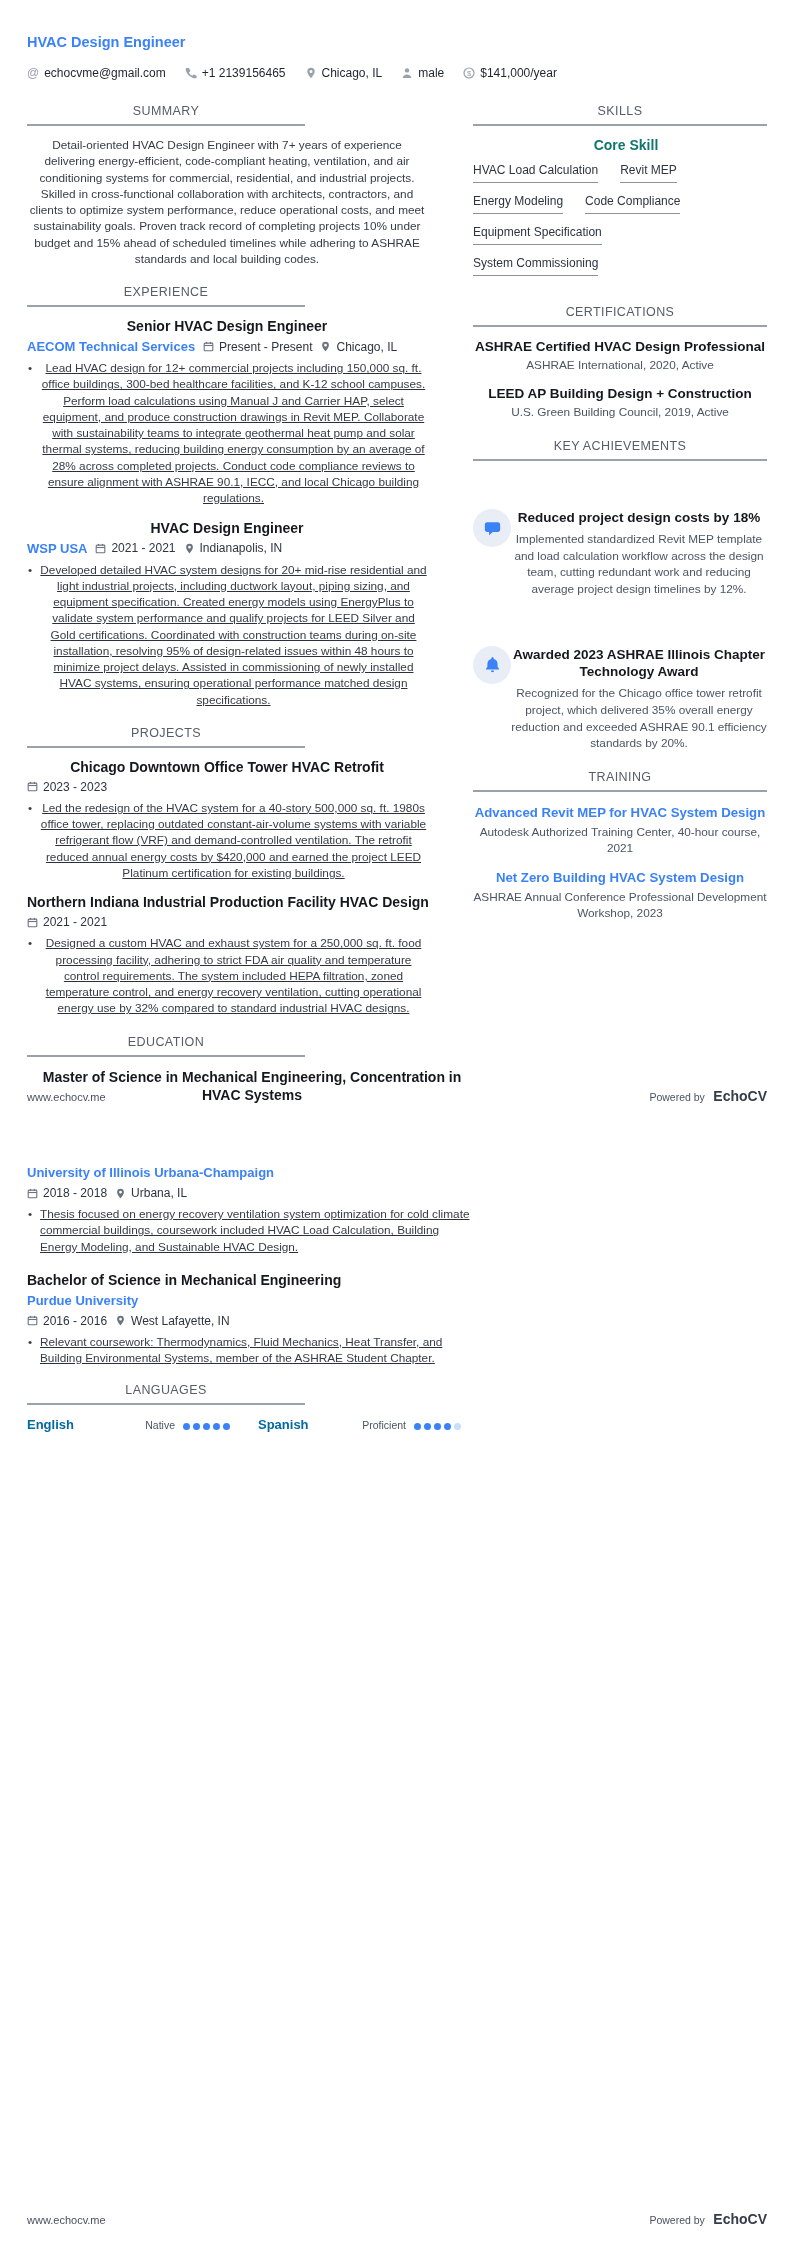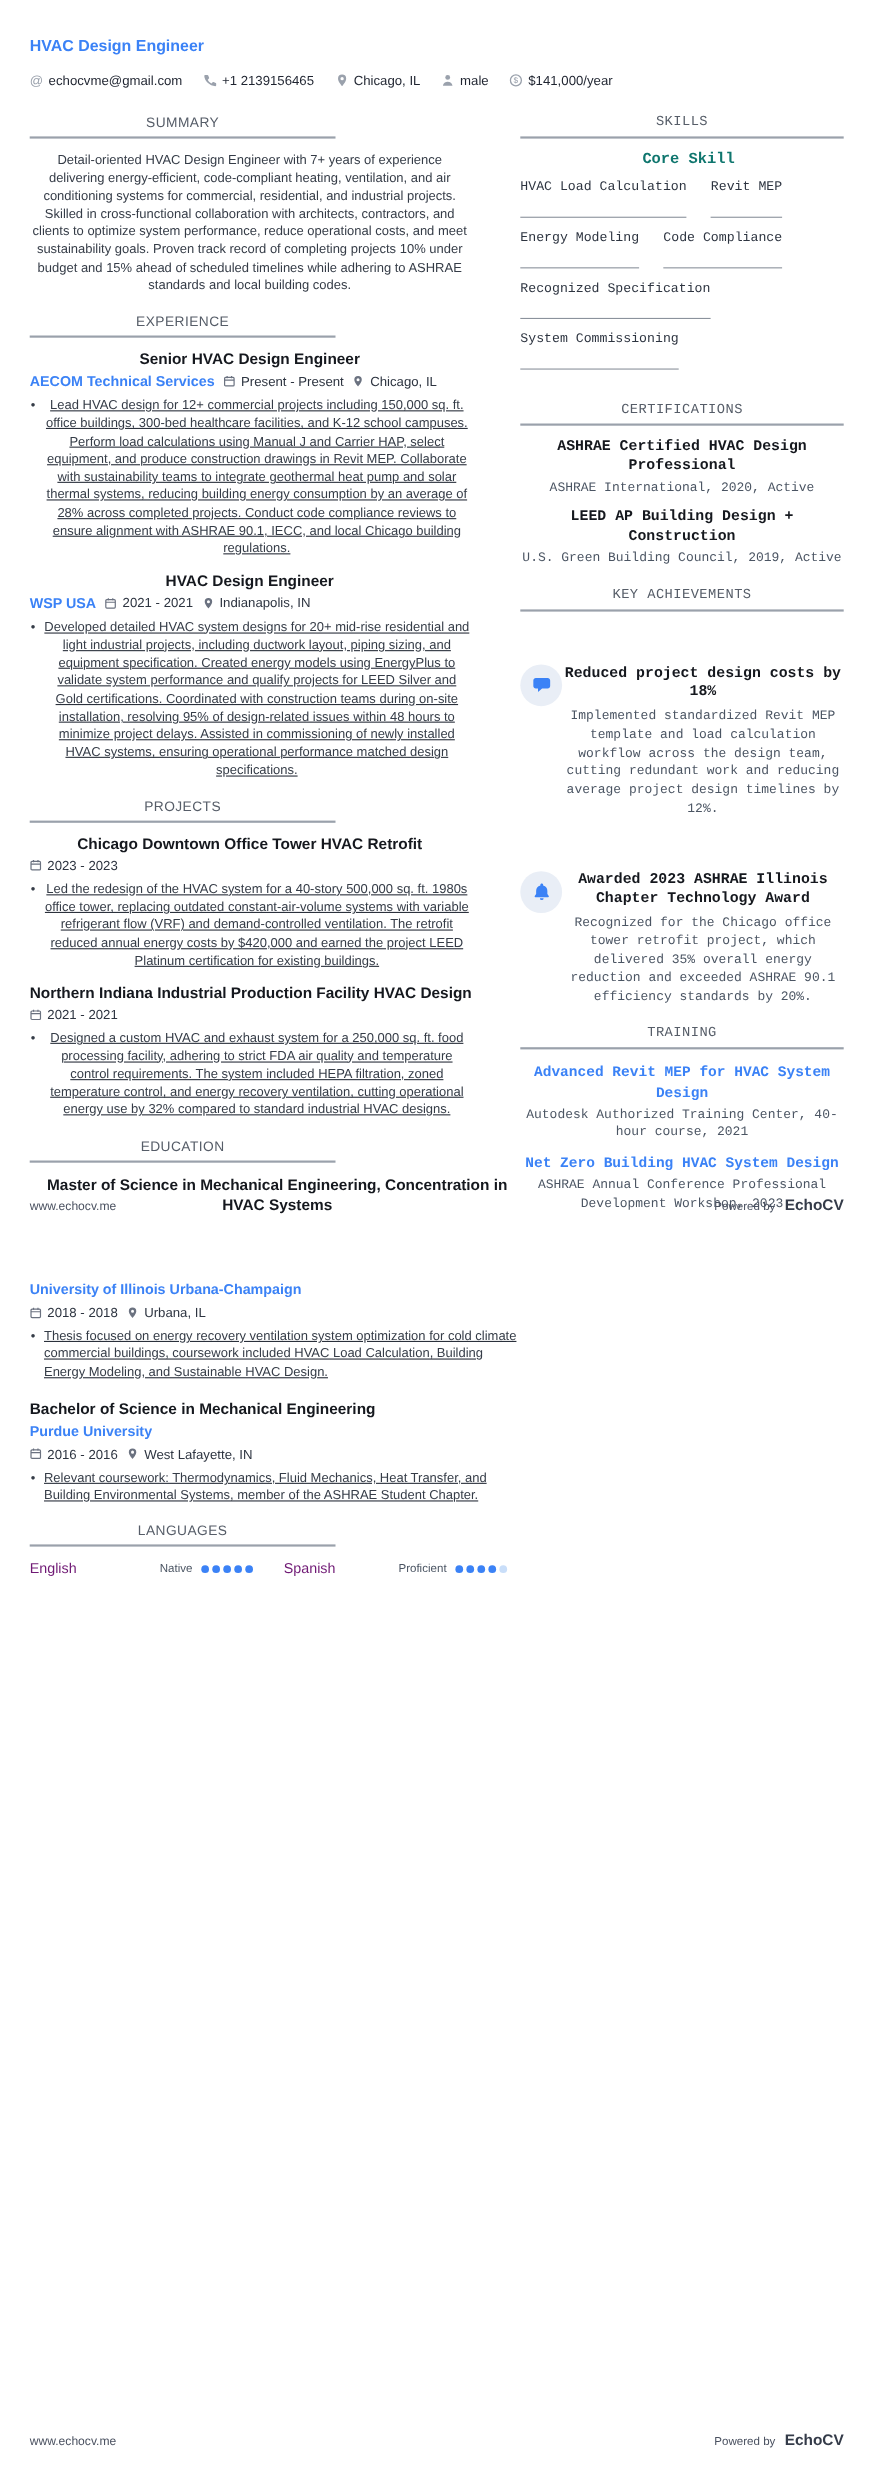--- a/index.html
+++ b/index.html
@@ -42,21 +42,21 @@
     white-space: nowrap;
   }
   .contact { display: inline-flex; align-items: center; gap: 5px; }
   .cicon { color: #9aa1ac; display: inline-flex; align-items: center; }
   .cicon svg { display: block; }
   .at-glyph { font-size: 12px; color: #9aa1ac; font-weight: 400; }
 
   
   .cols { display: flex; justify-content: space-between; margin-top: 24px; }
   .col-left { width: 400px; flex-shrink: 0; }
-  .col-right { width: 294px; flex-shrink: 0; font-family: Liberation Mono, monospace; }
+  .col-right { width: 294px; flex-shrink: 0; }
 
   .sec { margin-bottom: 18px; text-align: center; }
   .sec-head {
     font-size: 12.5px;
     font-weight: 500;
     letter-spacing: 0.4px;
     color: #565d68;
     padding-bottom: 6px;
     border-bottom: 2px solid #9aa1ab;
     margin-bottom: 11px;
@@ -103,21 +103,21 @@
     color: #353c47;
   }
   .wide { width: 448px; }
 
   
   .skill-group { font-size: 14px; font-weight: 700; color: #0f766e; margin: 1px 0 10px 12px; }
   .skills-wrap { display: flex; flex-wrap: wrap; }
   .skill {
     font-size: 12px;
     color: #2d3440;
-    padding-bottom: 20px;
+    padding-bottom: 5px;
     border-bottom: 1.5px solid #8b929c;
     margin: 0 22px 11px 0;
   }
   .cert { margin-bottom: 11px; }
   .cert-name { font-size: 13.5px; font-weight: 700; color: #15181e; line-height: 1.28; }
   .cert-issuer { font-size: 11.8px; color: #4b5563; line-height: 1.35; margin-top: 3px; }
 
   .ach { display: flex; margin-bottom: 14px; margin-top: 48px; }
   .ach-icon {
     width: 38px; height: 38px;
@@ -130,21 +130,21 @@
   .ach-title { font-size: 13.5px; font-weight: 700; color: #15181e; line-height: 1.3; }
   .ach-desc { font-size: 11.8px; color: #4b5563; line-height: 1.42; margin-top: 4px; }
 
   .tr { margin-bottom: 11px; }
   .tr-name { font-size: 13.2px; font-weight: 700; color: #3b82f6; line-height: 1.3; }
   .tr-detail { font-size: 11.8px; color: #4b5563; line-height: 1.38; margin-top: 3px; }
 
   
   .langs { display: flex; width: 434px; justify-content: space-between; margin-top: 4px; }
   .lang { width: 203px; display: flex; align-items: center; justify-content: space-between; }
-  .lang-name { font-size: 13px; font-weight: 400; color: #701a75; }
+  .lang-name { font-size: 13px; font-weight: 700; color: #0369a1; }
   .lang-level { display: inline-flex; align-items: center; }
   .level-label { font-size: 10.5px; color: #4b5563; margin-right: 5px; }
   .dot {
     width: 7px; height: 7px;
     border-radius: 3.5px;
     background: #c9def9;
     display: inline-block;
     margin-left: 3px;
   }
   .dot.on { background: #3b82f6; }
@@ -337,21 +337,21 @@
     <div class="col-right">
 
       <section class="sec">
         <div class="sec-head">SKILLS</div>
         <div class="skill-group">Core Skill</div>
         <div class="skills-wrap">
           <span class="skill">HVAC Load Calculation</span>
           <span class="skill">Revit MEP</span>
           <span class="skill">Energy Modeling</span>
           <span class="skill">Code Compliance</span>
-          <span class="skill">Recognized Specification</span>
+          <span class="skill">Equipment Specification</span>
           <span class="skill">System Commissioning</span>
         </div>
       </section>
 
       <section class="sec">
         <div class="sec-head">CERTIFICATIONS</div>
         <div class="cert">
           <div class="cert-name">ASHRAE Certified HVAC Design Professional</div>
           <div class="cert-issuer">ASHRAE International, 2020, Active</div>
         </div>

